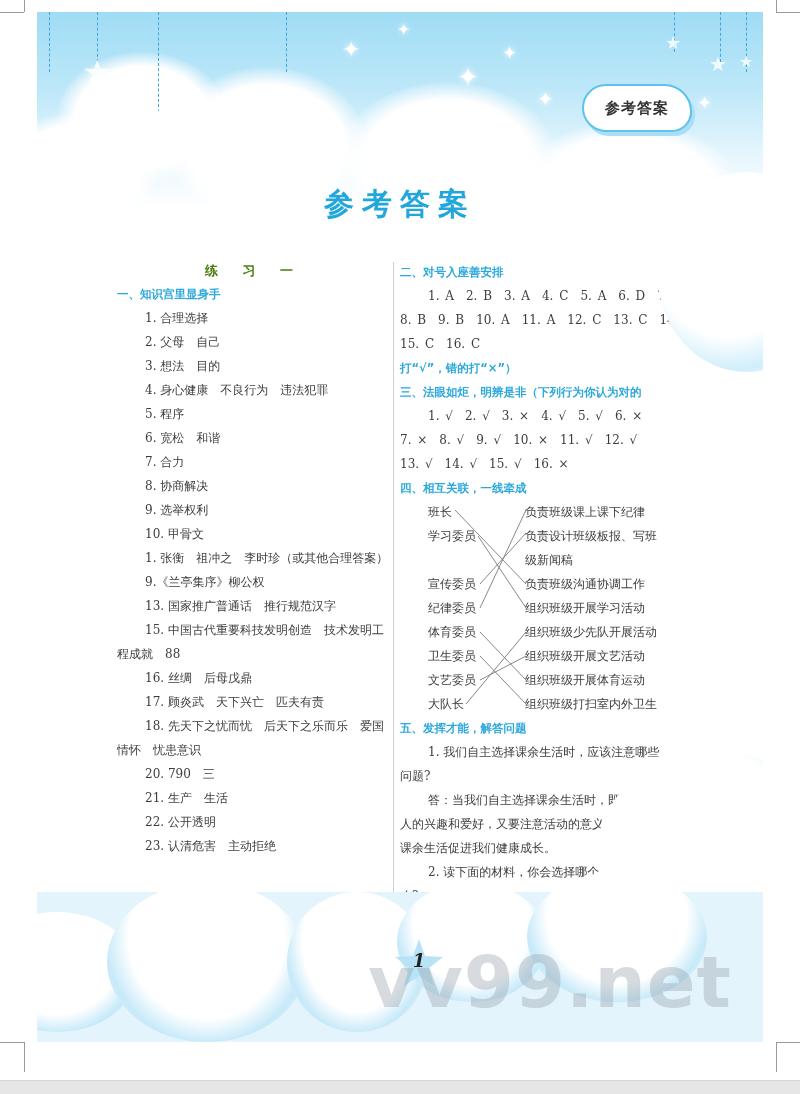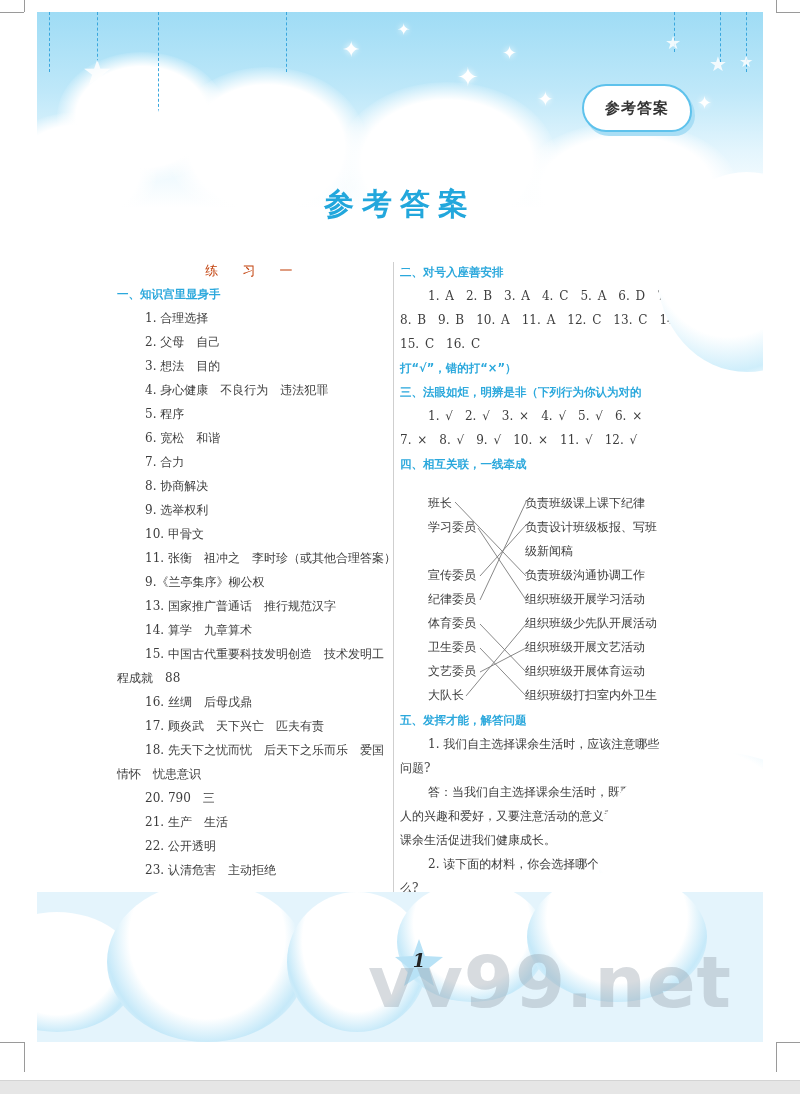--- a/index.html
+++ b/index.html
@@ -27,29 +27,29 @@
 
   .page-title { position: absolute; left: 0; width: 726px; top: 172px; text-align: center;
     font-size: 30px; font-weight: bold; color: #22a7dc; letter-spacing: 8px; }
 
   
   .col { position: absolute; top: 248px; font-size: 12px; line-height: 24px; color: #3d3d3d; }
   .col-left { left: 80px; width: 274px; }
   .col-right { left: 363px; width: 270px; }
   .col-divider { position: absolute; left: 356px; top: 250px; width: 0; height: 640px; border-left: 1px solid #cfcfcf; }
 
-  .ex-title { text-align: center; color: #c2410c; font-family: "DejaVu Sans", sans-serif; font-size: 13px; letter-spacing: 10px; font-weight: normal; height: 22px; line-height: 22px; }
+  .ex-title { text-align: center; color: #4d7c0f; font-family: "DejaVu Sans", sans-serif; font-size: 13px; letter-spacing: 10px; font-weight: bold; height: 22px; line-height: 22px; }
   .sec-head { color: #2ba8dc; font-family: "DejaVu Sans", sans-serif; font-size: 11.5px; font-weight: bold; }
   .item { padding-left: 28px; white-space: nowrap; }
   .item-wrap { text-indent: 28px; white-space: normal; }
   .para { text-indent: 28px; }
   .ans-line { white-space: nowrap; word-spacing: 2px; }
   .ans-line.indent { padding-left: 28px; }
 
-  .match { position: relative; height: 216px; margin-top: 16px; font-family: Liberation Mono, monospace; }
+  .match { position: relative; height: 216px; margin-top: 0; }
   .match svg { position: absolute; left: 0; top: 0; }
   .m-left { position: absolute; left: 28px; white-space: nowrap; }
   .m-right { position: absolute; left: 125px; white-space: nowrap; }
 
   
   .footer-sky { position: absolute; left: 0; top: 880px; width: 726px; height: 150px; background: #e4f4fc; }
   .bump { position: absolute; border-radius: 50%; background: radial-gradient(ellipse at 50% 35%, #ffffff 55%, #c6e9f9 72%, #e4f4fc 82%); }
   .right-cloud { position: absolute; border-radius: 50%; background: radial-gradient(ellipse at 40% 40%, #ffffff 50%, #cfeefb 70%, rgba(228,244,252,0) 80%); }
 
   .page-star { position: absolute; left: 356px; top: 925px; width: 52px; height: 52px; }
@@ -114,24 +114,23 @@
     <div class="item">1. 合理选择</div>
     <div class="item">2. 父母　自己</div>
     <div class="item">3. 想法　目的</div>
     <div class="item">4. 身心健康　不良行为　违法犯罪</div>
     <div class="item">5. 程序</div>
     <div class="item">6. 宽松　和谐</div>
     <div class="item">7. 合力</div>
     <div class="item">8. 协商解决</div>
     <div class="item">9. 选举权利</div>
     <div class="item">10. 甲骨文</div>
-    <div class="item">11. 张衡　祖冲之　李时珍（或其他合理答案）</div>
+    <div class="item">1. 张衡　祖冲之　李时珍（或其他合理答案）</div>
     <div class="item">9.《兰亭集序》柳公权</div>
     <div class="item">13. 国家推广普通话　推行规范汉字</div>
-    <div class="item">14. 算学　九章算术</div>
     <div class="item-wrap">15. 中国古代重要科技发明创造　技术发明工程成就　88</div>
     <div class="item">16. 丝绸　后母戊鼎</div>
     <div class="item">17. 顾炎武　天下兴亡　匹夫有责</div>
     <div class="item-wrap">18. 先天下之忧而忧　后天下之乐而乐　爱国情怀　忧患意识</div>
     <div class="item">20. 790　三</div>
     <div class="item">21. 生产　生活</div>
     <div class="item">22. 公开透明</div>
     <div class="item">23. 认清危害　主动拒绝</div>
   </div>
 
@@ -140,20 +139,21 @@
   <div class="col col-right">
     <div class="sec-head">二、对号入座善安排</div>
     <div class="ans-line indent">1. A　2. B　3. A　4. C　5. A　6. D　7. A</div>
     <div class="ans-line">8. B　9. B　10. A　11. A　12. C　13. C　14. C</div>
     <div class="ans-line">15. C　16. C</div>
 
     <div class="sec-head">打“√”，错的打“×”）</div>
     <div class="sec-head">三、法眼如炬，明辨是非（下列行为你认为对的</div>
     <div class="ans-line indent">1. √　2. √　3. ×　4. √　5. √　6. ×</div>
     <div class="ans-line">7. ×　8. √　9. √　10. ×　11. √　12. √</div>
+    <div class="ans-line">13. √　14. √　15. √　16. ×</div>
 
     <div class="sec-head">四、相互关联，一线牵成</div>
 
     <div class="match">
       <svg width="270" height="216">
         <g stroke="#7a7a7a" stroke-width="0.9" fill="none">
 
           <line x1="55" y1="10" x2="126" y2="84"></line>
           <line x1="78" y1="36" x2="126" y2="108"></line>
           <line x1="80" y1="84" x2="126" y2="33"></line>

